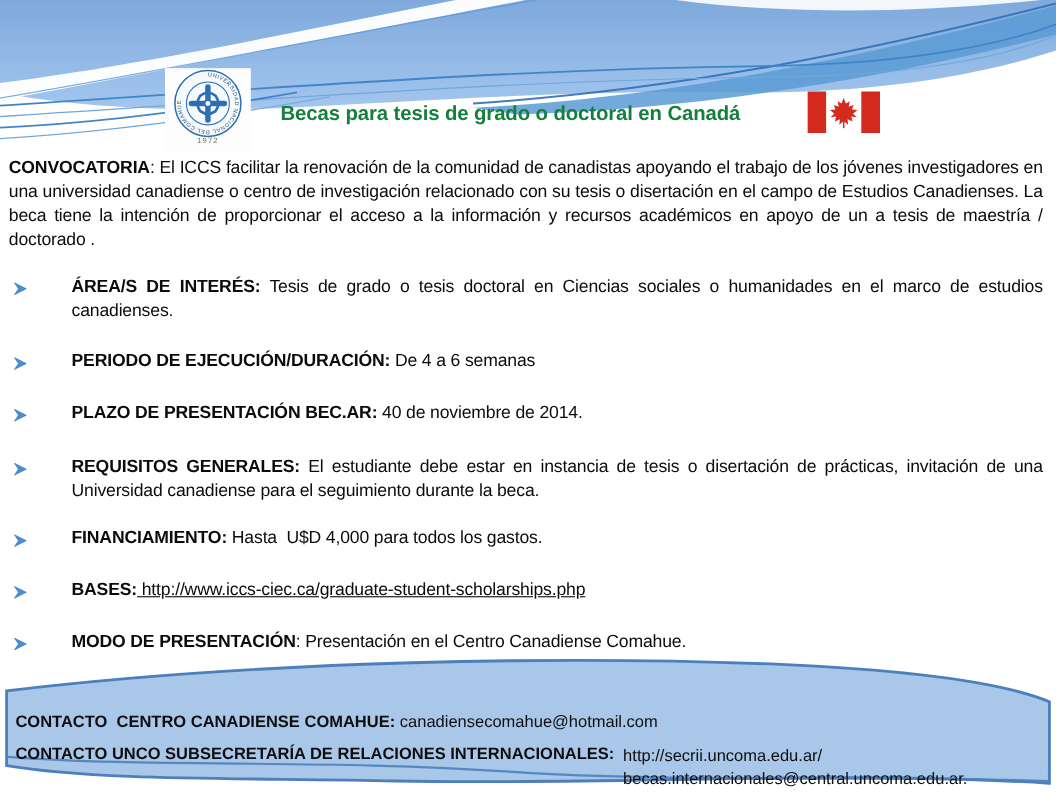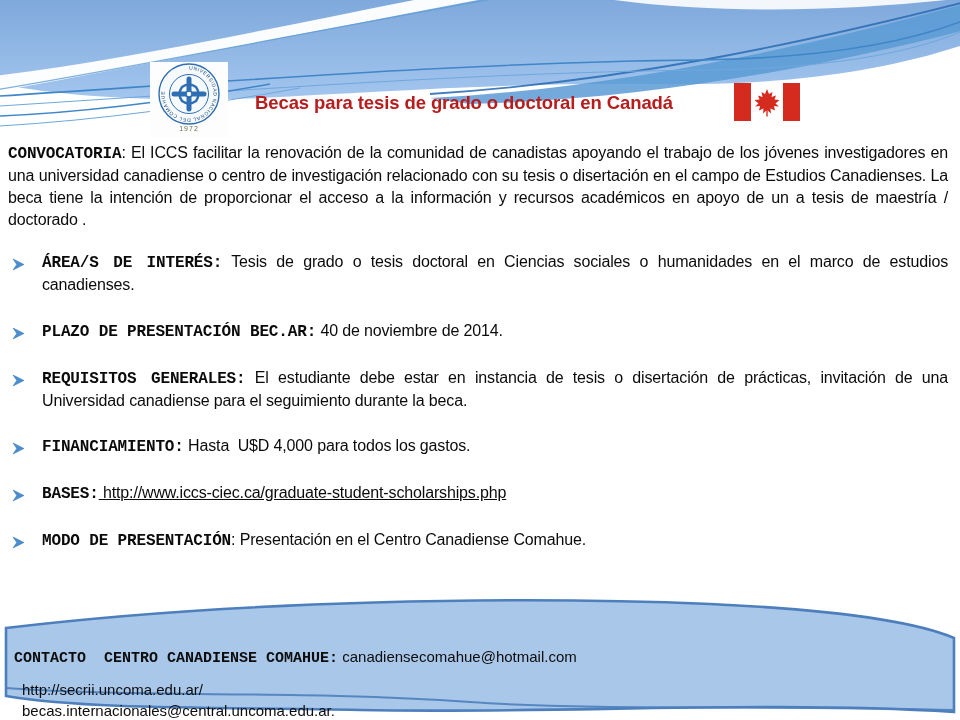--- a/index.html
+++ b/index.html
@@ -9,30 +9,30 @@
     font-family:"Liberation Sans", sans-serif;
     color:#0b0b0b;
   }
   
   #header-svg{position:absolute;top:0;left:0;}
   .logo{position:absolute;left:150px;top:62px;width:78px;height:76px;
         display:flex;flex-direction:column;align-items:center;background:#fdfdfd;}
   .logo .year{font-size:7px;color:#6b6b50;margin-top:-1px;letter-spacing:1px;}
   .slide-title{
     position:absolute;left:255px;top:92px;margin:0;
-    font-size:18.5px;font-weight:bold;letter-spacing:-0.1px;color:#b91c1c;white-space:nowrap;
+    font-size:18.5px;font-weight:bold;letter-spacing:-0.1px;color:#15803d;white-space:nowrap;
   }
   .flag{position:absolute;left:734px;top:83px;width:66px;height:38px;}
   
   .content{position:absolute;left:8px;right:12px;top:142px;font-size:16px;line-height:22px;}
   .intro{text-align:justify;letter-spacing:-0.15px;}
-  .lbl{font-weight:bold;white-space:pre-wrap;font-family:Liberation Mono, monospace;}
+  .lbl{font-weight:bold;white-space:pre-wrap;}
   .val{white-space:pre-wrap;}
   ul.blist{list-style:none;margin:20px 0 0 0;padding:0;}
-  ul.blist li{display:flex;margin:0 0 21px 0;}
+  ul.blist li{display:flex;margin:0 0 21px 0;gap:23px;}
   ul.blist li:nth-child(1){margin-bottom:24px;}
   ul.blist li:nth-child(3){margin-bottom:23px;}
   ul.blist li:nth-child(4){}
   .arrow{flex:none;width:30px;padding-top:4px;padding-left:4px;}
   .itext{flex:1;text-align:justify;letter-spacing:-0.15px;}
   .url{text-decoration:underline;}
   
   #footer-svg{position:absolute;left:0;top:592px;}
   .footer-text{position:absolute;left:14px;right:20px;top:648px;font-size:15px;color:#0d0d0d;}
   .c-row1{margin-bottom:12px;}
@@ -101,20 +101,26 @@
     <li>
       <span class="arrow"><svg width="13" height="13" viewBox="0 0 12 12">
             <path d="M1 1 L11 6 L1 11 L4.4 6 Z" fill="#4a8fd0" stroke="#2e6fb5" stroke-width="0.5"></path>
           </svg></span>
       <div class="itext"><span class="lbl">ÁREA/S DE INTERÉS:</span><span class="val"> Tesis de grado o tesis doctoral en Ciencias sociales o humanidades en el marco de estudios canadienses.</span></div>
     </li>
     <li>
       <span class="arrow"><svg width="13" height="13" viewBox="0 0 12 12">
             <path d="M1 1 L11 6 L1 11 L4.4 6 Z" fill="#4a8fd0" stroke="#2e6fb5" stroke-width="0.5"></path>
           </svg></span>
+      <div class="itext"><span class="lbl">PERIODO DE EJECUCIÓN/DURACIÓN:</span><span class="val"> De 4 a 6 semanas</span></div>
+    </li>
+    <li>
+      <span class="arrow"><svg width="13" height="13" viewBox="0 0 12 12">
+            <path d="M1 1 L11 6 L1 11 L4.4 6 Z" fill="#4a8fd0" stroke="#2e6fb5" stroke-width="0.5"></path>
+          </svg></span>
       <div class="itext"><span class="lbl">PLAZO DE PRESENTACIÓN BEC.AR:</span><span class="val"> 40 de noviembre de 2014.</span></div>
     </li>
     <li>
       <span class="arrow"><svg width="13" height="13" viewBox="0 0 12 12">
             <path d="M1 1 L11 6 L1 11 L4.4 6 Z" fill="#4a8fd0" stroke="#2e6fb5" stroke-width="0.5"></path>
           </svg></span>
       <div class="itext"><span class="lbl">REQUISITOS GENERALES:</span><span class="val"> El estudiante debe estar en instancia de tesis o disertación de prácticas, invitación de una Universidad canadiense para el seguimiento durante la beca.</span></div>
     </li>
     <li>
       <span class="arrow"><svg width="13" height="13" viewBox="0 0 12 12">
@@ -138,17 +144,18 @@
 </div>
 
 <svg id="footer-svg" width="960" height="128" viewBox="0 0 960 128">
   <path d="M6,36 C240,8 520,4 710,12 C840,18 916,30 954,46 L954,120 C760,108 560,122 360,118 C220,115 90,118 6,104 Z" fill="#a9c7e9" stroke="#4d7fbd" stroke-width="2.6"></path>
   <path d="M6,96 C140,106 300,98 470,110 C600,119 800,113 954,118" fill="none" stroke="#4d7fbd" stroke-width="2" opacity="0.9"></path>
 </svg>
 
 <div class="footer-text">
   <div class="c-row1"><span class="lbl">CONTACTO  CENTRO CANADIENSE COMAHUE:</span><span class="c-val"> canadiensecomahue@hotmail.com</span></div>
   <div class="c-row2">
+    <span class="lbl">CONTACTO UNCO SUBSECRETARÍA DE RELACIONES INTERNACIONALES:</span>
     <span class="c-val">http://secrii.uncoma.edu.ar/
 becas.internacionales@central.uncoma.edu.ar.
 + 54 299 7193460 - Int. 254.</span>
   </div>
 </div>
 
 </body></html>

